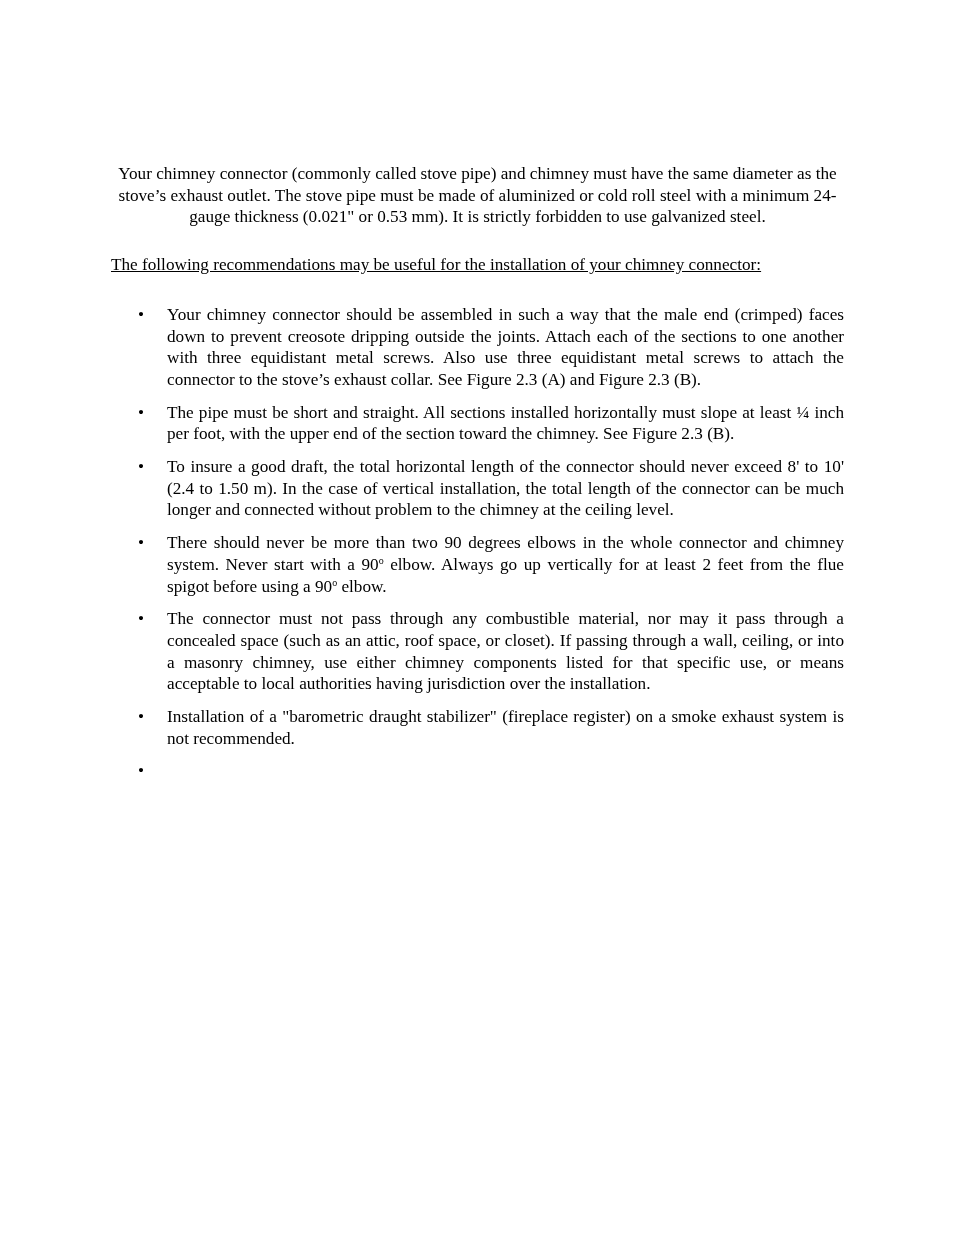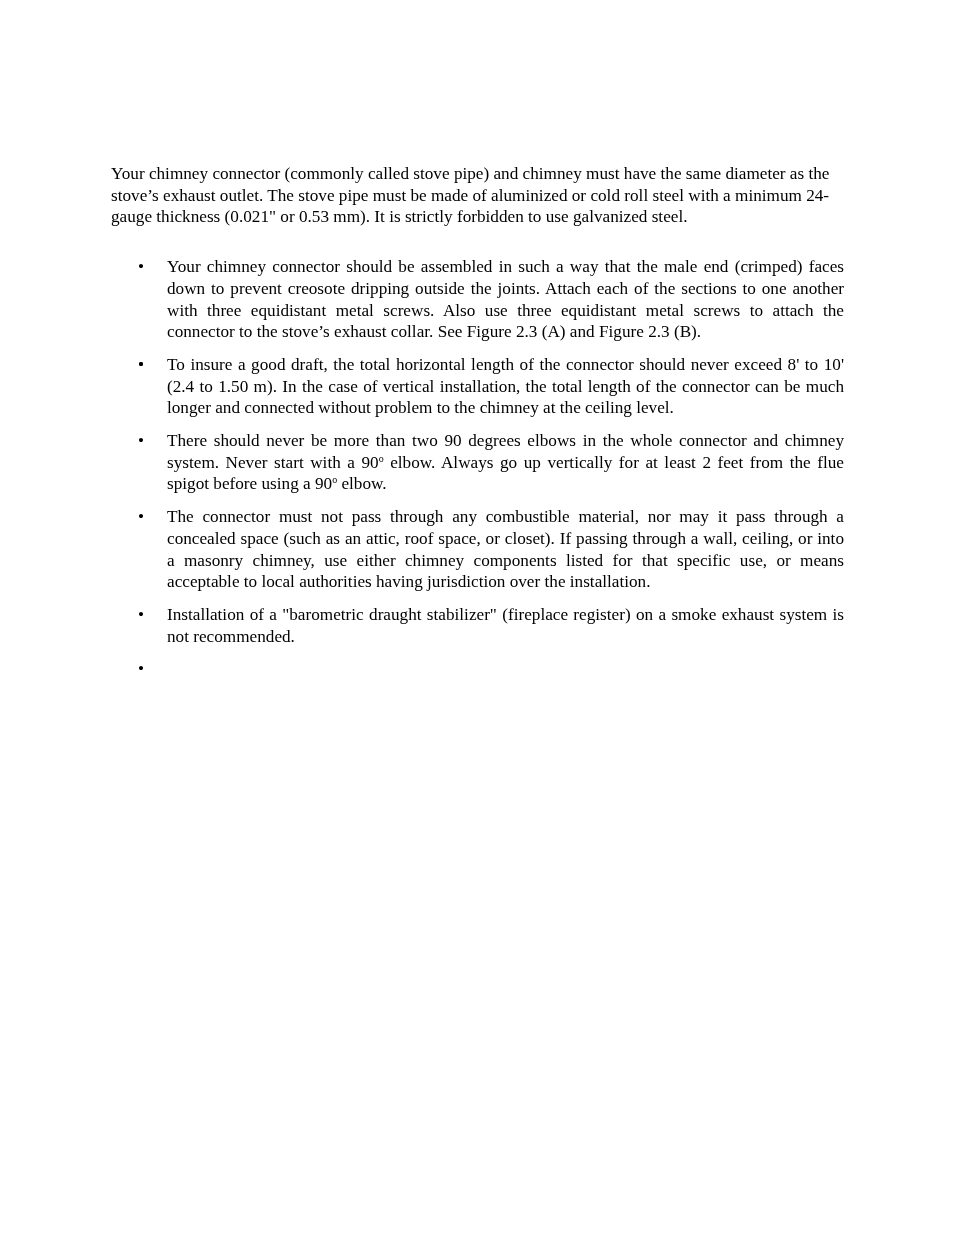--- a/index.html
+++ b/index.html
@@ -1,32 +1,33 @@
 <!DOCTYPE html>
 <html><head>
   <meta charset="utf-8">
   <style>
     html, body { margin: 0; padding: 0; background: #ffffff; }
     body { width: 954px; height: 1235px; position: relative; overflow: hidden;
       font-family: "Liberation Serif", "DejaVu Serif", serif; color: #000; font-size: 17.2px; line-height: 21.7px; }
     .page { position: absolute; left: 111px; top: 163px; width: 733px; }
-    .intro { margin: 0; text-align: left; }
+    .intro { margin: 0; text-align: center; }
     .heading { margin: 26px 0 0 0; text-decoration: underline; }
     ul.bullets { list-style: none; margin: 28px 0 0 0; padding: 0; }
     ul.bullets li { position: relative; padding-left: 56px; text-align: justify; margin-bottom: 11px; }
     ul.bullets li .dot { position: absolute; left: 27px; top: 0; }
     sup { font-size: 10px; line-height: 0; vertical-align: 6px; }
   </style>
 </head>
 <body>
 
 <div class="page">
   <p class="intro">Your chimney connector (commonly called stove pipe) and chimney must have the same diameter as the stove’s exhaust outlet. The stove pipe must be made of aluminized or cold roll steel with a minimum 24-gauge thickness (0.021" or 0.53 mm).  It is strictly forbidden to use galvanized steel.</p>
+  <p class="heading">The following recommendations may be useful for the installation of your chimney connector:</p>
   <ul class="bullets">
     <li><span class="dot">•</span><span>Your chimney connector should be assembled in such a way that the male end (crimped) faces down to prevent creosote dripping outside the joints. Attach each of the sections to one another with three equidistant metal screws.  Also use three equidistant metal screws  to attach the connector  to the stove’s exhaust collar.  See Figure 2.3 (A) and Figure 2.3 (B).</span></li>
-    <li><span class="dot">•</span></li>
+    <li><span class="dot">•</span><span>The pipe must be short and straight.  All sections installed horizontally must slope at least ¼ inch per foot, with the upper end of the section toward the chimney. See Figure 2.3 (B).</span></li>
     <li><span class="dot">•</span><span>To insure a good draft, the total horizontal length of the connector should never exceed 8' to 10' (2.4  to 1.50 m).  In the case of  vertical installation, the total length of the connector can be much longer and connected without problem to the chimney at the ceiling level.</span></li>
     <li><span class="dot">•</span><span><span>There should never be more than two 90 degrees elbows in the whole connector and chimney system. Never start with a 90</span><sup>o</sup><span> elbow.  Always go up vertically for at least 2 feet from the flue spigot before using a 90</span><sup>o</sup><span> elbow.</span></span></li>
     <li><span class="dot">•</span><span>The connector must not pass through any combustible material, nor may it pass through a concealed space (such as an attic, roof space, or closet). If passing through a wall, ceiling, or into a masonry chimney, use either chimney components listed for that specific use, or means acceptable to local authorities having jurisdiction over the installation.</span></li>
     <li><span class="dot">•</span><span>Installation of a "barometric draught stabilizer" (fireplace register) on a smoke exhaust system is not recommended.</span></li>
     <li><span class="dot">•</span></li>
   </ul>
 </div>
 
 </body></html>

